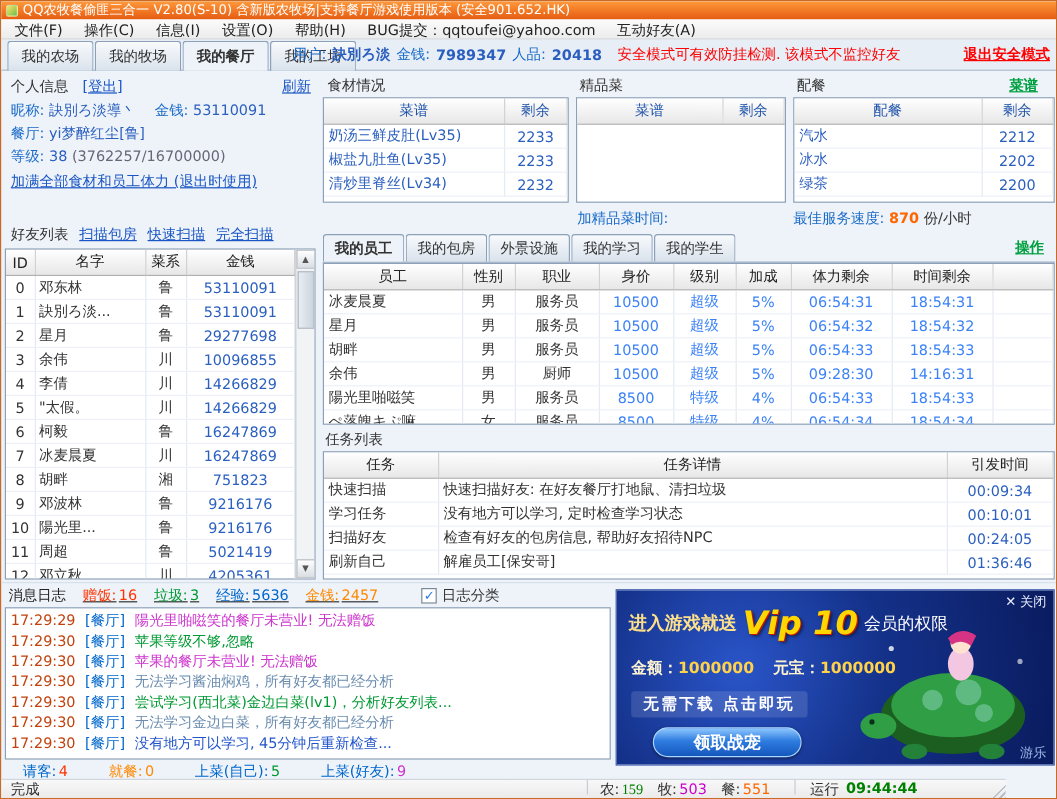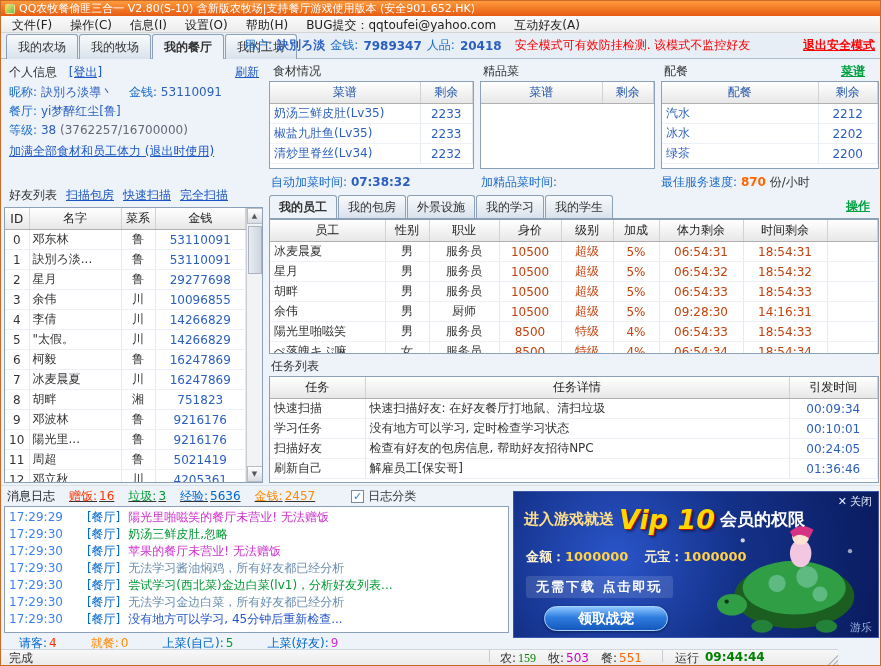--- a/index.html
+++ b/index.html
@@ -80,21 +80,21 @@
 .speed-val{color:#ff6600;font-weight:bold}
 .speed-unit{color:#333}
 
 
 .staff-tabs{position:absolute;left:268px;top:195px;width:610px;height:23px;border-bottom:1px solid #8ca0b8;display:flex;align-items:flex-end}
 .staff-tabs .tab{padding:3px 9px 2px;font-size:12px}
 .action-link{left:845px;top:197px}
 .emp-box{left:268px;top:218px;width:610px;height:135px}
 .emp-table tbody td{height:17px}
 .emp-table tbody td:nth-child(1){text-align:left;padding-left:4px}
-.emp-table tbody td:nth-child(n+4):nth-child(-n+8){color:#c2410c}
+.emp-table tbody td:nth-child(n+4):nth-child(-n+8){color:#3b82f6}
 
 
 .tasks-label{left:270px;top:357px;color:#333}
 .task-box{left:268px;top:375px;width:610px;height:107px}
 .task-table tbody td{height:17px}
 .task-table tbody td:nth-child(-n+2){text-align:left;padding-left:4px}
 .task-table tbody td:nth-child(3){color:#2b5fbf}
 
 .divider{left:0;top:484px;width:881px;border-top:1px solid #d8e0ea}
 
@@ -103,32 +103,32 @@
 .log-title{color:#222}
 .log-counters{display:flex;gap:14px}
 .log-counters .pair{text-decoration:underline}
 .pair{white-space:nowrap}
 .plabel{margin-right:2px}
 .chk-wrap{display:flex;align-items:center;gap:4px;margin-left:22px;cursor:pointer}
 .chk{width:13px;height:13px;border:1px solid #7a8a99;background:#fff;display:flex;align-items:center;justify-content:center}
 .chk-mark{color:#2f7de0;font-size:11px;font-weight:bold;line-height:1}
 .log-box{left:3px;top:505px;width:505px;height:127px;background:#fff;border:1px solid #8ca0b8;padding:2px 4px;overflow:hidden}
 .log-line{white-space:nowrap;overflow:hidden;line-height:17px}
-.log-time{color:#3b82f6;margin-right:24px}
+.log-time{color:#c2410c;margin-right:8px}
 .log-tag{color:#0066cc;margin-right:8px}
 
 .stats-row{left:18px;top:634px;display:flex;gap:34px}
 
 
 .ad{left:512px;top:490px;width:366px;height:147px;background:radial-gradient(circle at 28% 45%,#2a55c9 0%,#143189 45%,#0a1b5e 100%);border:1px solid #3956a8;overflow:hidden;color:#fff;cursor:pointer}
 .ad-close{position:absolute;top:2px;right:6px;font-size:11px;color:#e8eeff;display:flex;gap:3px;align-items:center;cursor:pointer;z-index:3}
 .ad-line1{position:absolute;left:10px;top:12px;display:flex;align-items:center;white-space:nowrap;z-index:2}
 .ad-lead{color:#ffe08a;font-weight:bold;font-size:15px}
 .ad-vip{color:#ffd700;font-size:27px;font-weight:bold;font-style:italic;margin:0 5px;text-shadow:1px 1px 0 #c21807,2px 2px 3px rgba(0,0,0,.6)}
-.ad-tail{color:#fff;font-weight:bold;font-size:17px}
+.ad-tail{color:#fff;font-weight:normal;font-size:14px}
 .ad-money{position:absolute;left:12px;top:56px;display:flex;gap:16px;font-weight:bold;font-size:13px;color:#ffd24a;z-index:2}
 .ad-money .mlabel{color:#fdf3d0}
 .ad-sub{position:absolute;left:12px;top:84px;background:rgba(255,255,255,.13);padding:2px 10px;border-radius:3px;font-size:13px;font-weight:bold;letter-spacing:2px;color:#fff;z-index:2}
 .ad-btn{position:absolute;left:30px;top:114px;width:124px;height:25px;border-radius:13px;background:linear-gradient(#8cc6ff,#2f7de0 45%,#1557bd);border:1px solid #a9d6ff;color:#fff;font-weight:bold;font-size:14px;display:flex;align-items:center;justify-content:center;box-shadow:0 1px 3px rgba(0,0,0,.5);z-index:2;cursor:pointer}
 .ad-mascot{position:absolute;right:2px;bottom:0;width:170px;height:118px;z-index:1}
 .ad-watermark{position:absolute;right:6px;bottom:2px;color:#9db8e8;font-size:11px;z-index:2}
 
 
 .statusbar{left:0;top:648px;width:837px;height:18px;background:linear-gradient(#f8f8f8,#e9e9e9);border-top:1px solid #cfd6de;display:flex;align-items:flex-start}
 .sb-sec1{flex:1;padding-left:8px}
@@ -384,24 +384,20 @@
             <td>2202</td>
           </tr>
           <tr>
             <td>绿茶</td>
             <td>2200</td>
           </tr>
         </tbody>
     </table>
   </div>
 
-  <div class="time-item time-auto abs">
-    <span class="lbl">自动加菜时间:</span>
-    <span class="tval">07:38:32</span>
-  </div>
   <div class="time-item time-premium abs">
     <span class="lbl">加精品菜时间:</span>
     <span class="tval"></span>
   </div>
   <div class="time-item time-speed abs">
     <span class="lbl">最佳服务速度:</span>
     <span class="speed-val">870</span>
     <span class="speed-unit">份/小时</span>
   </div>
 
@@ -562,21 +558,21 @@
       </div>
     <div class="chk-wrap">
       <span class="chk">
           <span class="chk-mark">✓</span>
         </span>
       <span>日志分类</span>
     </div>
   </div>
   <div class="log-box abs">
       <div class="log-line"><span class="log-time">17:29:29</span><span class="log-tag">[餐厅]</span><span class="log-msg" style="color: rgb(204, 51, 204);">陽光里啪嗞笑的餐厅未营业! 无法赠饭</span></div>
-      <div class="log-line"><span class="log-time">17:29:30</span><span class="log-tag">[餐厅]</span><span class="log-msg" style="color: rgb(0, 153, 51);">奶汤三鲜皮肚,忽略</span></div>
+      <div class="log-line"><span class="log-time">17:29:30</span><span class="log-tag">[餐厅]</span><span class="log-msg" style="color: rgb(0, 153, 51);">苹果等级不够,忽略</span></div>
       <div class="log-line"><span class="log-time">17:29:30</span><span class="log-tag">[餐厅]</span><span class="log-msg" style="color: rgb(204, 51, 204);">苹果的餐厅未营业! 无法赠饭</span></div>
       <div class="log-line"><span class="log-time">17:29:30</span><span class="log-tag">[餐厅]</span><span class="log-msg" style="color: rgb(106, 140, 175);">无法学习酱油焖鸡，所有好友都已经分析</span></div>
       <div class="log-line"><span class="log-time">17:29:30</span><span class="log-tag">[餐厅]</span><span class="log-msg" style="color: rgb(0, 153, 51);">尝试学习(西北菜)金边白菜(lv1)，分析好友列表...</span></div>
       <div class="log-line"><span class="log-time">17:29:30</span><span class="log-tag">[餐厅]</span><span class="log-msg" style="color: rgb(106, 140, 175);">无法学习金边白菜，所有好友都已经分析</span></div>
       <div class="log-line"><span class="log-time">17:29:30</span><span class="log-tag">[餐厅]</span><span class="log-msg" style="color: rgb(34, 85, 204);">没有地方可以学习, 45分钟后重新检查...</span></div>
     </div>
 
   <div class="stats-row abs">
       <span class="pair"><span class="plabel" style="color: rgb(0, 102, 204);">请客:</span><span class="pvalue" style="color: rgb(255, 51, 0);">4</span></span>
       <span class="pair"><span class="plabel" style="color: rgb(255, 136, 0);">就餐:</span><span class="pvalue" style="color: rgb(255, 136, 0);">0</span></span>

